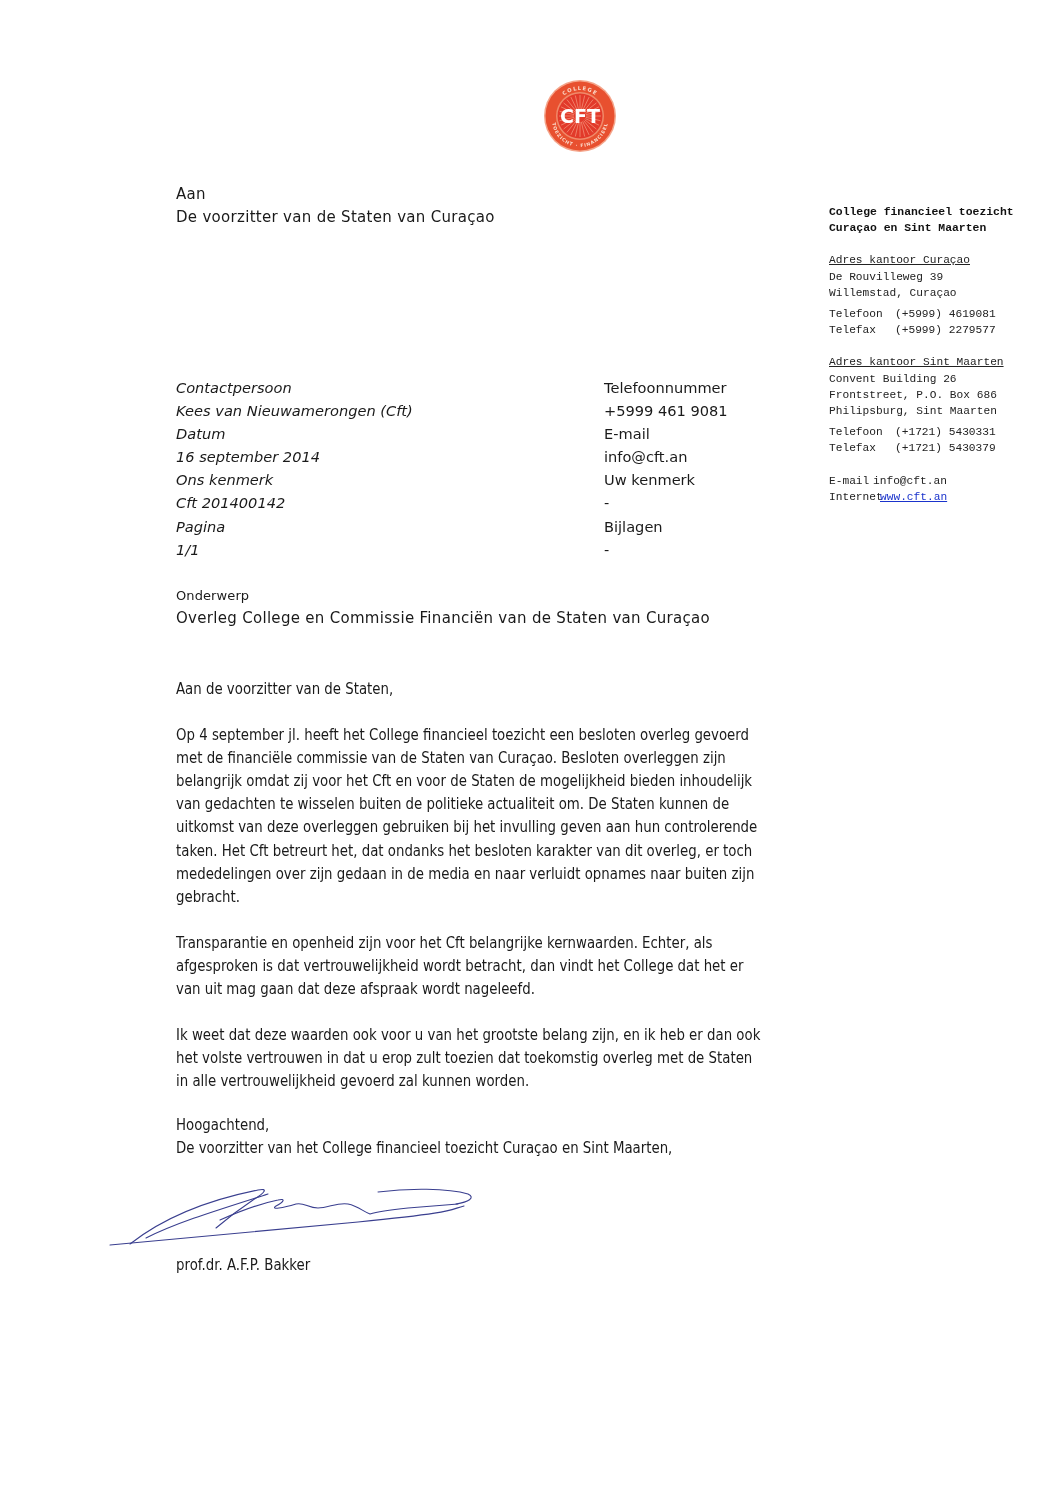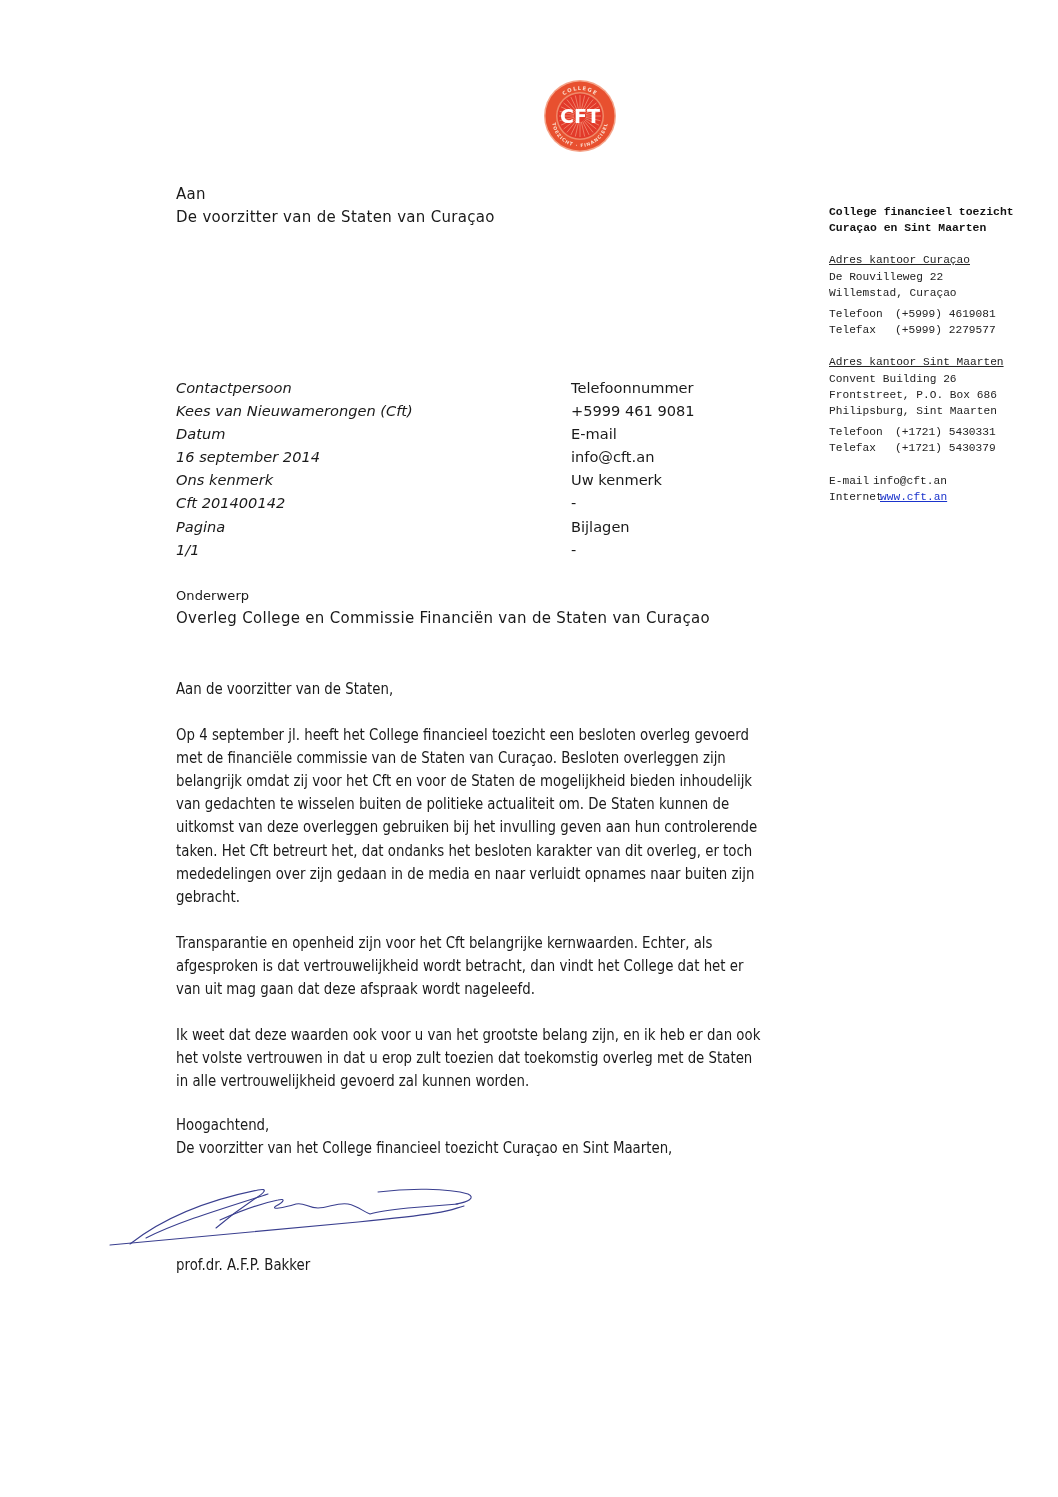--- a/index.html
+++ b/index.html
@@ -22,21 +22,21 @@
     .sender .row .k2 { width: 44px; }
     .sender a { color: #1a33cc; text-decoration: underline; }
 
     
     .addressee { position: absolute; left: 176px; top: 183px; line-height: 23px; }
 
     
     .meta { position: absolute; left: 176px; top: 376px; width: 560px; }
     .meta .col { position: absolute; top: 0; line-height: 23.1px; }
     .meta .col.left { left: 0; font-style: italic; }
-    .meta .col.right { left: 395px; }
+    .meta .col.right { left: 428px; }
 
     
     .subject { position: absolute; left: 176px; top: 584px; line-height: 23px; }
 
     
     .letter { position: absolute; left: 176px; top: 678px; width: 720px; }
     .letter p { margin: 0; line-height: 23.1px; white-space: nowrap; }
     .letter .para { margin-bottom: 23px; }
     .letter .salutation { margin-bottom: 23px; }
 
@@ -97,21 +97,21 @@
         <textPath href="#ringBottom" startOffset="50%" text-anchor="middle" id="ring-bottom-path">TOEZICHT · FINANCIEEL</textPath>
       </text>
     </svg>
   </div>
 
   <div class="sender">
     <div class="org">College financieel toezicht</div>
     <div class="org">Curaçao en Sint Maarten</div>
     <div class="gap16"></div>
     <div class="hdr">Adres kantoor Curaçao</div>
-    <div>De Rouvilleweg 22</div>
+    <div>De Rouvilleweg 39</div>
     <div>Willemstad, Curaçao</div>
     <div class="gap4"></div>
     <div class="row">
       <span class="k">Telefoon</span>
       <span>(+5999) 4619081</span>
     </div>
     <div class="row">
       <span class="k">Telefax</span>
       <span>(+5999) 2279577</span>
     </div>

